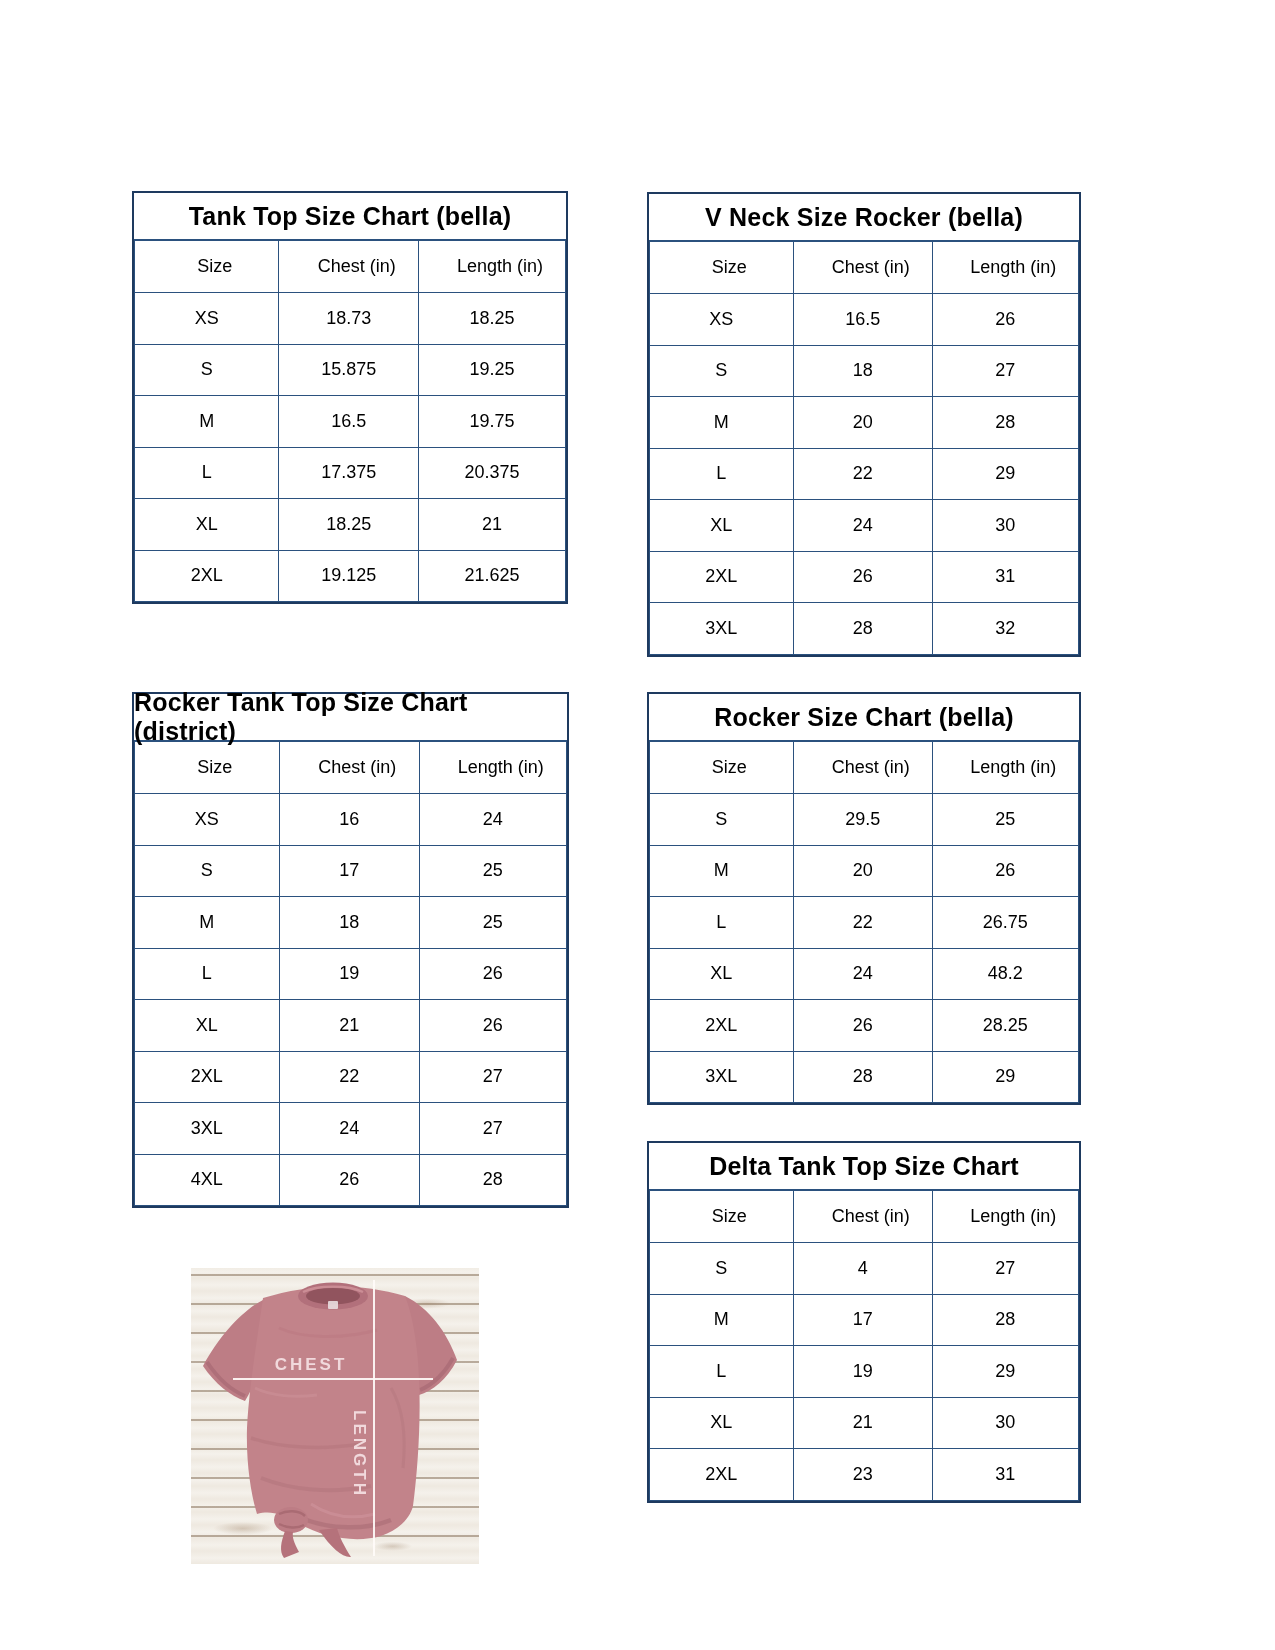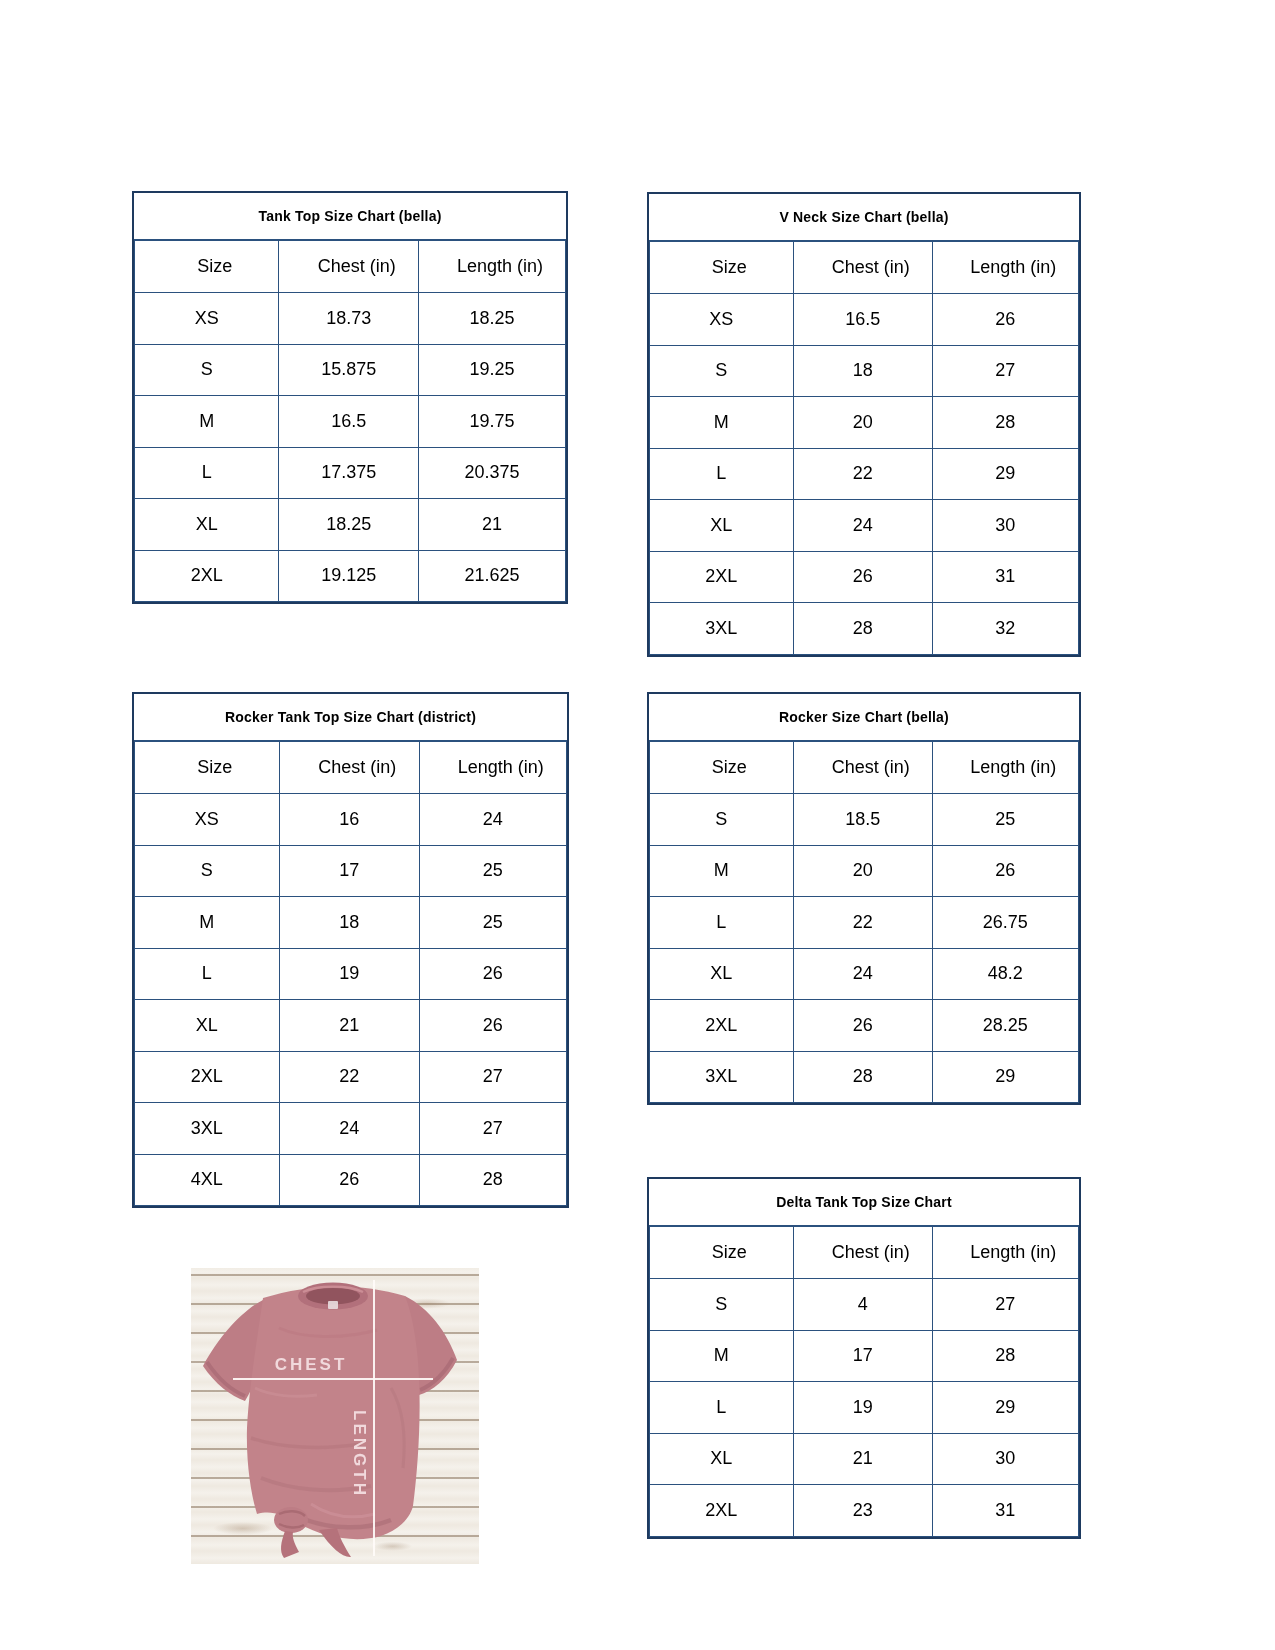--- a/index.html
+++ b/index.html
@@ -19,21 +19,21 @@
 
   
   .size-table{
     position:absolute;
     background:#fff;
     border:2.5px solid var(--border-dark);
   }
   .size-table .tbl-title{
     height:47px;
     display:flex;align-items:center;justify-content:center;
-    font-size:14px;font-weight:bold;
+    font-size:25px;font-weight:bold;
     border-bottom:1.6px solid var(--border-mid);
     letter-spacing:.2px;
   }
   .size-table table{
     width:100%;
     border-collapse:collapse;
     table-layout:fixed;
   }
   .size-table th,.size-table td{
     border:1.6px solid var(--border-mid);
@@ -44,21 +44,21 @@
   .size-table th{height:52px;padding-left:16px;}
   .size-table td{height:51.5px;}
   .size-table col.c1{width:33.5%;}
   .size-table col.c2{width:32.4%;}
   .size-table col.c3{width:34.1%;}
 
   .t1{left:132px;top:191px;width:436px;}
   .t2{left:647px;top:192px;width:434px;}
   .t3{left:132px;top:692px;width:437px;}
   .t4{left:647px;top:692px;width:434px;}
-  .t5{left:647px;top:1141px;width:434px;margin-top:36px;}
+  .t5{left:647px;top:1141px;width:434px;}
 
   
   .shirt-photo{
     position:absolute;left:175px;top:1252px;
     width:288px;height:296px;margin:16px;
     overflow:hidden;
     background-color:#f3efe8;
     background-image:
       radial-gradient(ellipse 46px 10px at 18% 88%, rgba(150,120,90,.35), transparent 65%),
       radial-gradient(ellipse 36px 8px at 82% 12%, rgba(150,120,90,.28), transparent 65%),
@@ -131,21 +131,21 @@
           </tr>
           <tr>
             <td>2XL</td>
             <td>19.125</td>
             <td>21.625</td>
           </tr>
         </tbody>
       </table>
     </section>
   <section class="size-table t2">
-      <div class="tbl-title">V Neck Size Chart (bella)</div>
+      <div class="tbl-title">V Neck Size Rocker (bella)</div>
       <table>
         <colgroup>
           <col class="c1">
           <col class="c2">
           <col class="c3">
         </colgroup>
         <thead>
           <tr>
             <th>Size</th>
             <th>Chest (in)</th>
@@ -261,21 +261,21 @@
         <thead>
           <tr>
             <th>Size</th>
             <th>Chest (in)</th>
             <th>Length (in)</th>
           </tr>
         </thead>
         <tbody>
           <tr>
             <td>S</td>
-            <td>18.5</td>
+            <td>29.5</td>
             <td>25</td>
           </tr>
           <tr>
             <td>M</td>
             <td>20</td>
             <td>26</td>
           </tr>
           <tr>
             <td>L</td>
             <td>22</td>

